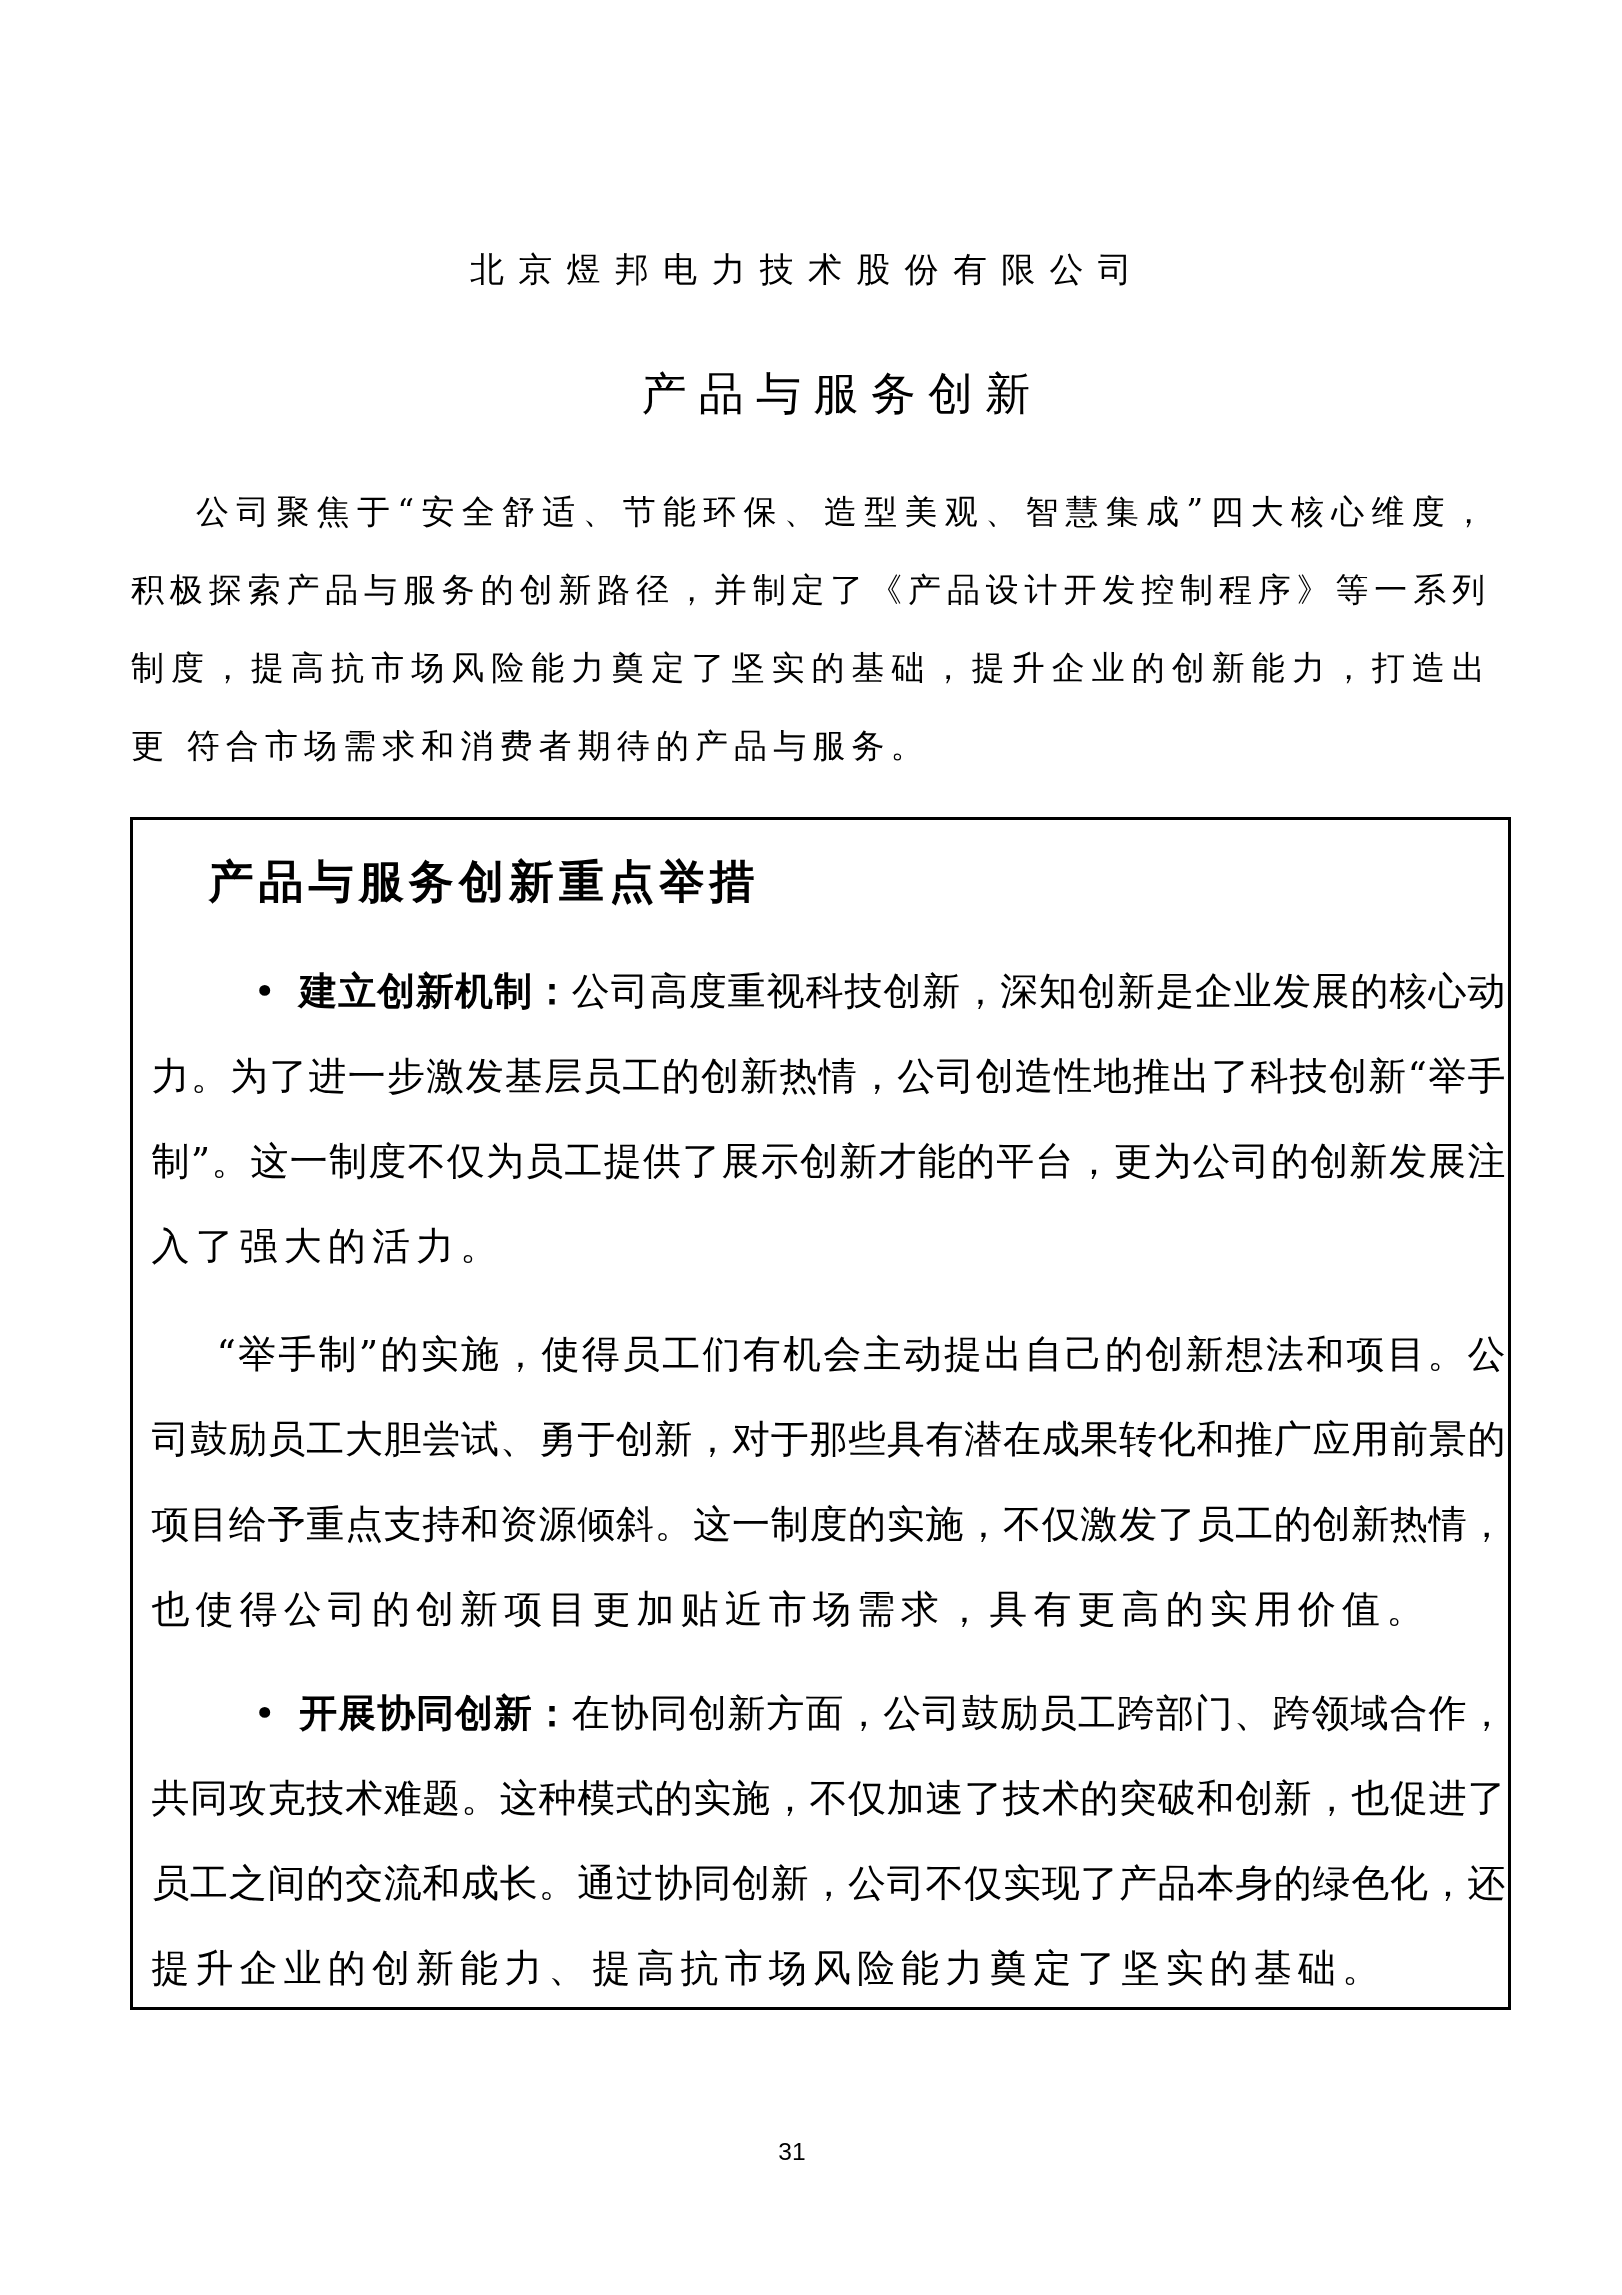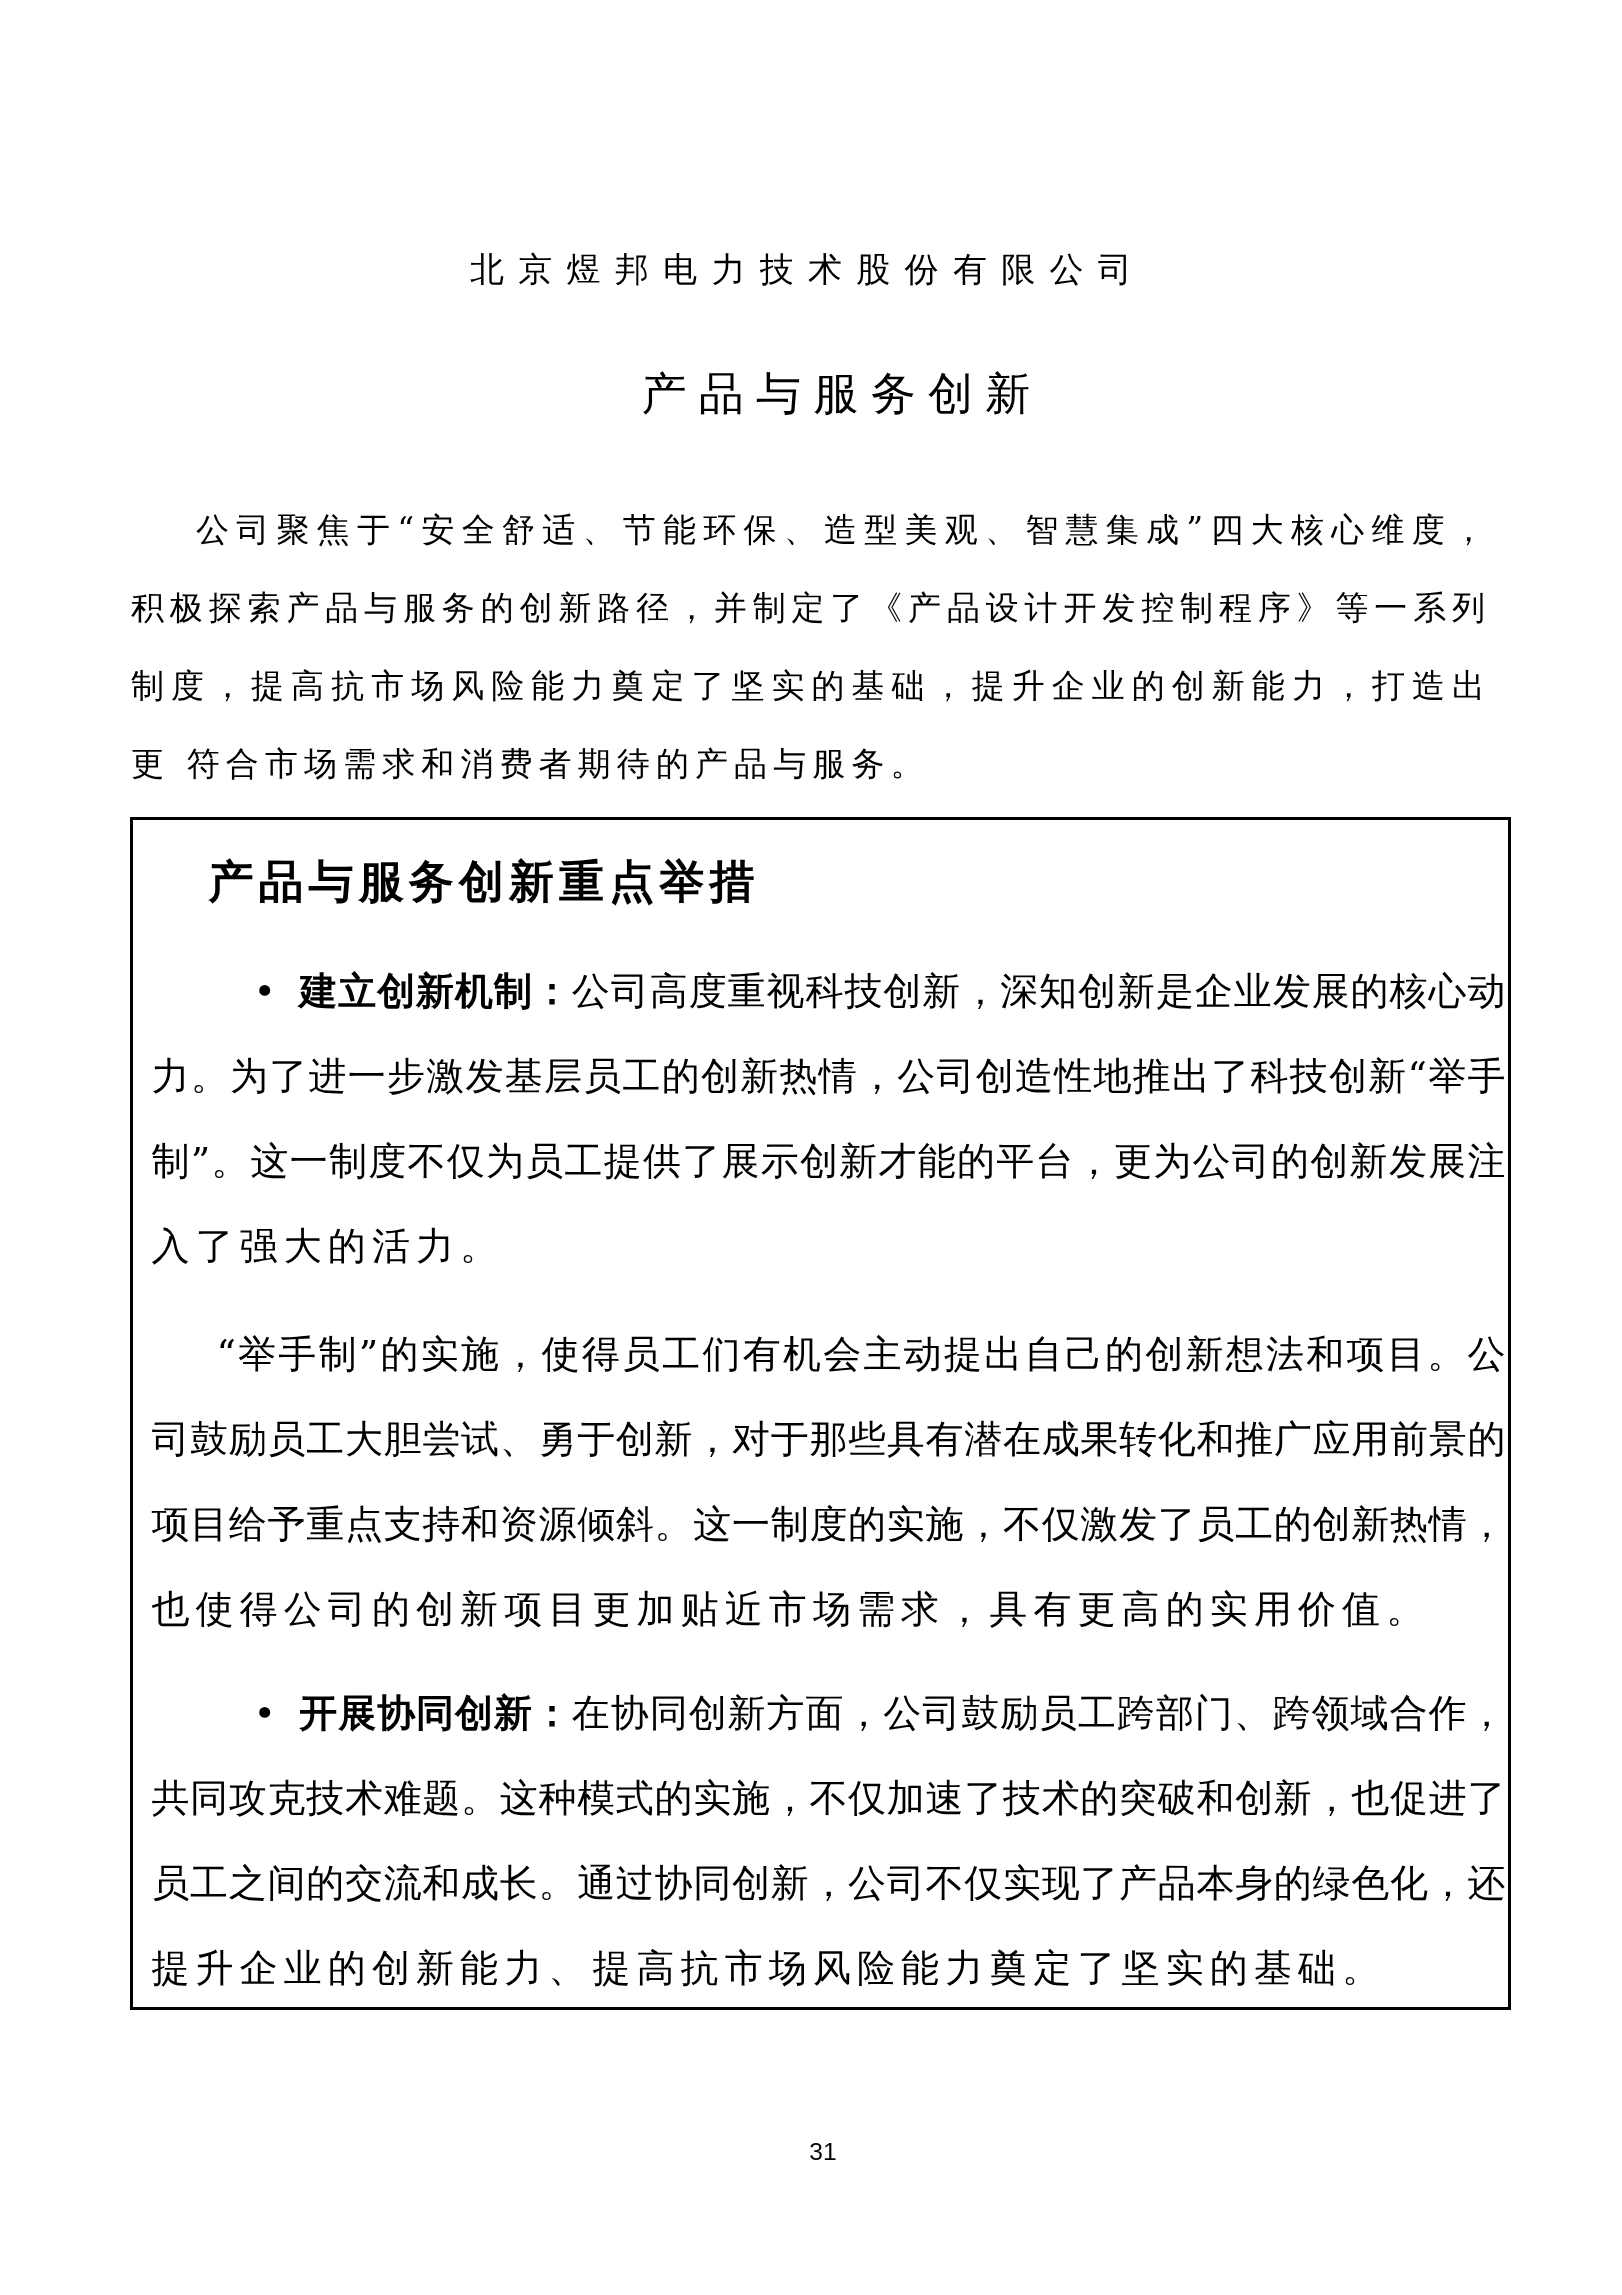--- a/index.html
+++ b/index.html
@@ -46,21 +46,21 @@
     letter-spacing: 12.3px;
     text-indent: 90px;
     white-space: nowrap;
   }
 
   
   .intro {
     position: absolute;
     left: 131px;
     width: 1354px;
-    top: 491px;
+    top: 473px;
     font-size: 33px;
     line-height: 78px;
   }
 
   
   .line {
     text-align: justify;
     text-align-last: justify;
     text-justify: inter-character;
   }
@@ -97,21 +97,21 @@
 
   .bullet-marker {
     font-weight: normal;
     margin-right: 22.5px;
   }
   .lead { font-weight: bold; }
 
   
   .page-number {
     position: absolute;
-    left: 146px;
+    left: 115px;
     width: 1354px;
     top: 2137px;
     text-align: center;
     font-family: "Liberation Sans", "DejaVu Sans", sans-serif;
     font-size: 24.6px;
     line-height: 29px;
   }
 </style>
 </head>
 <body>

